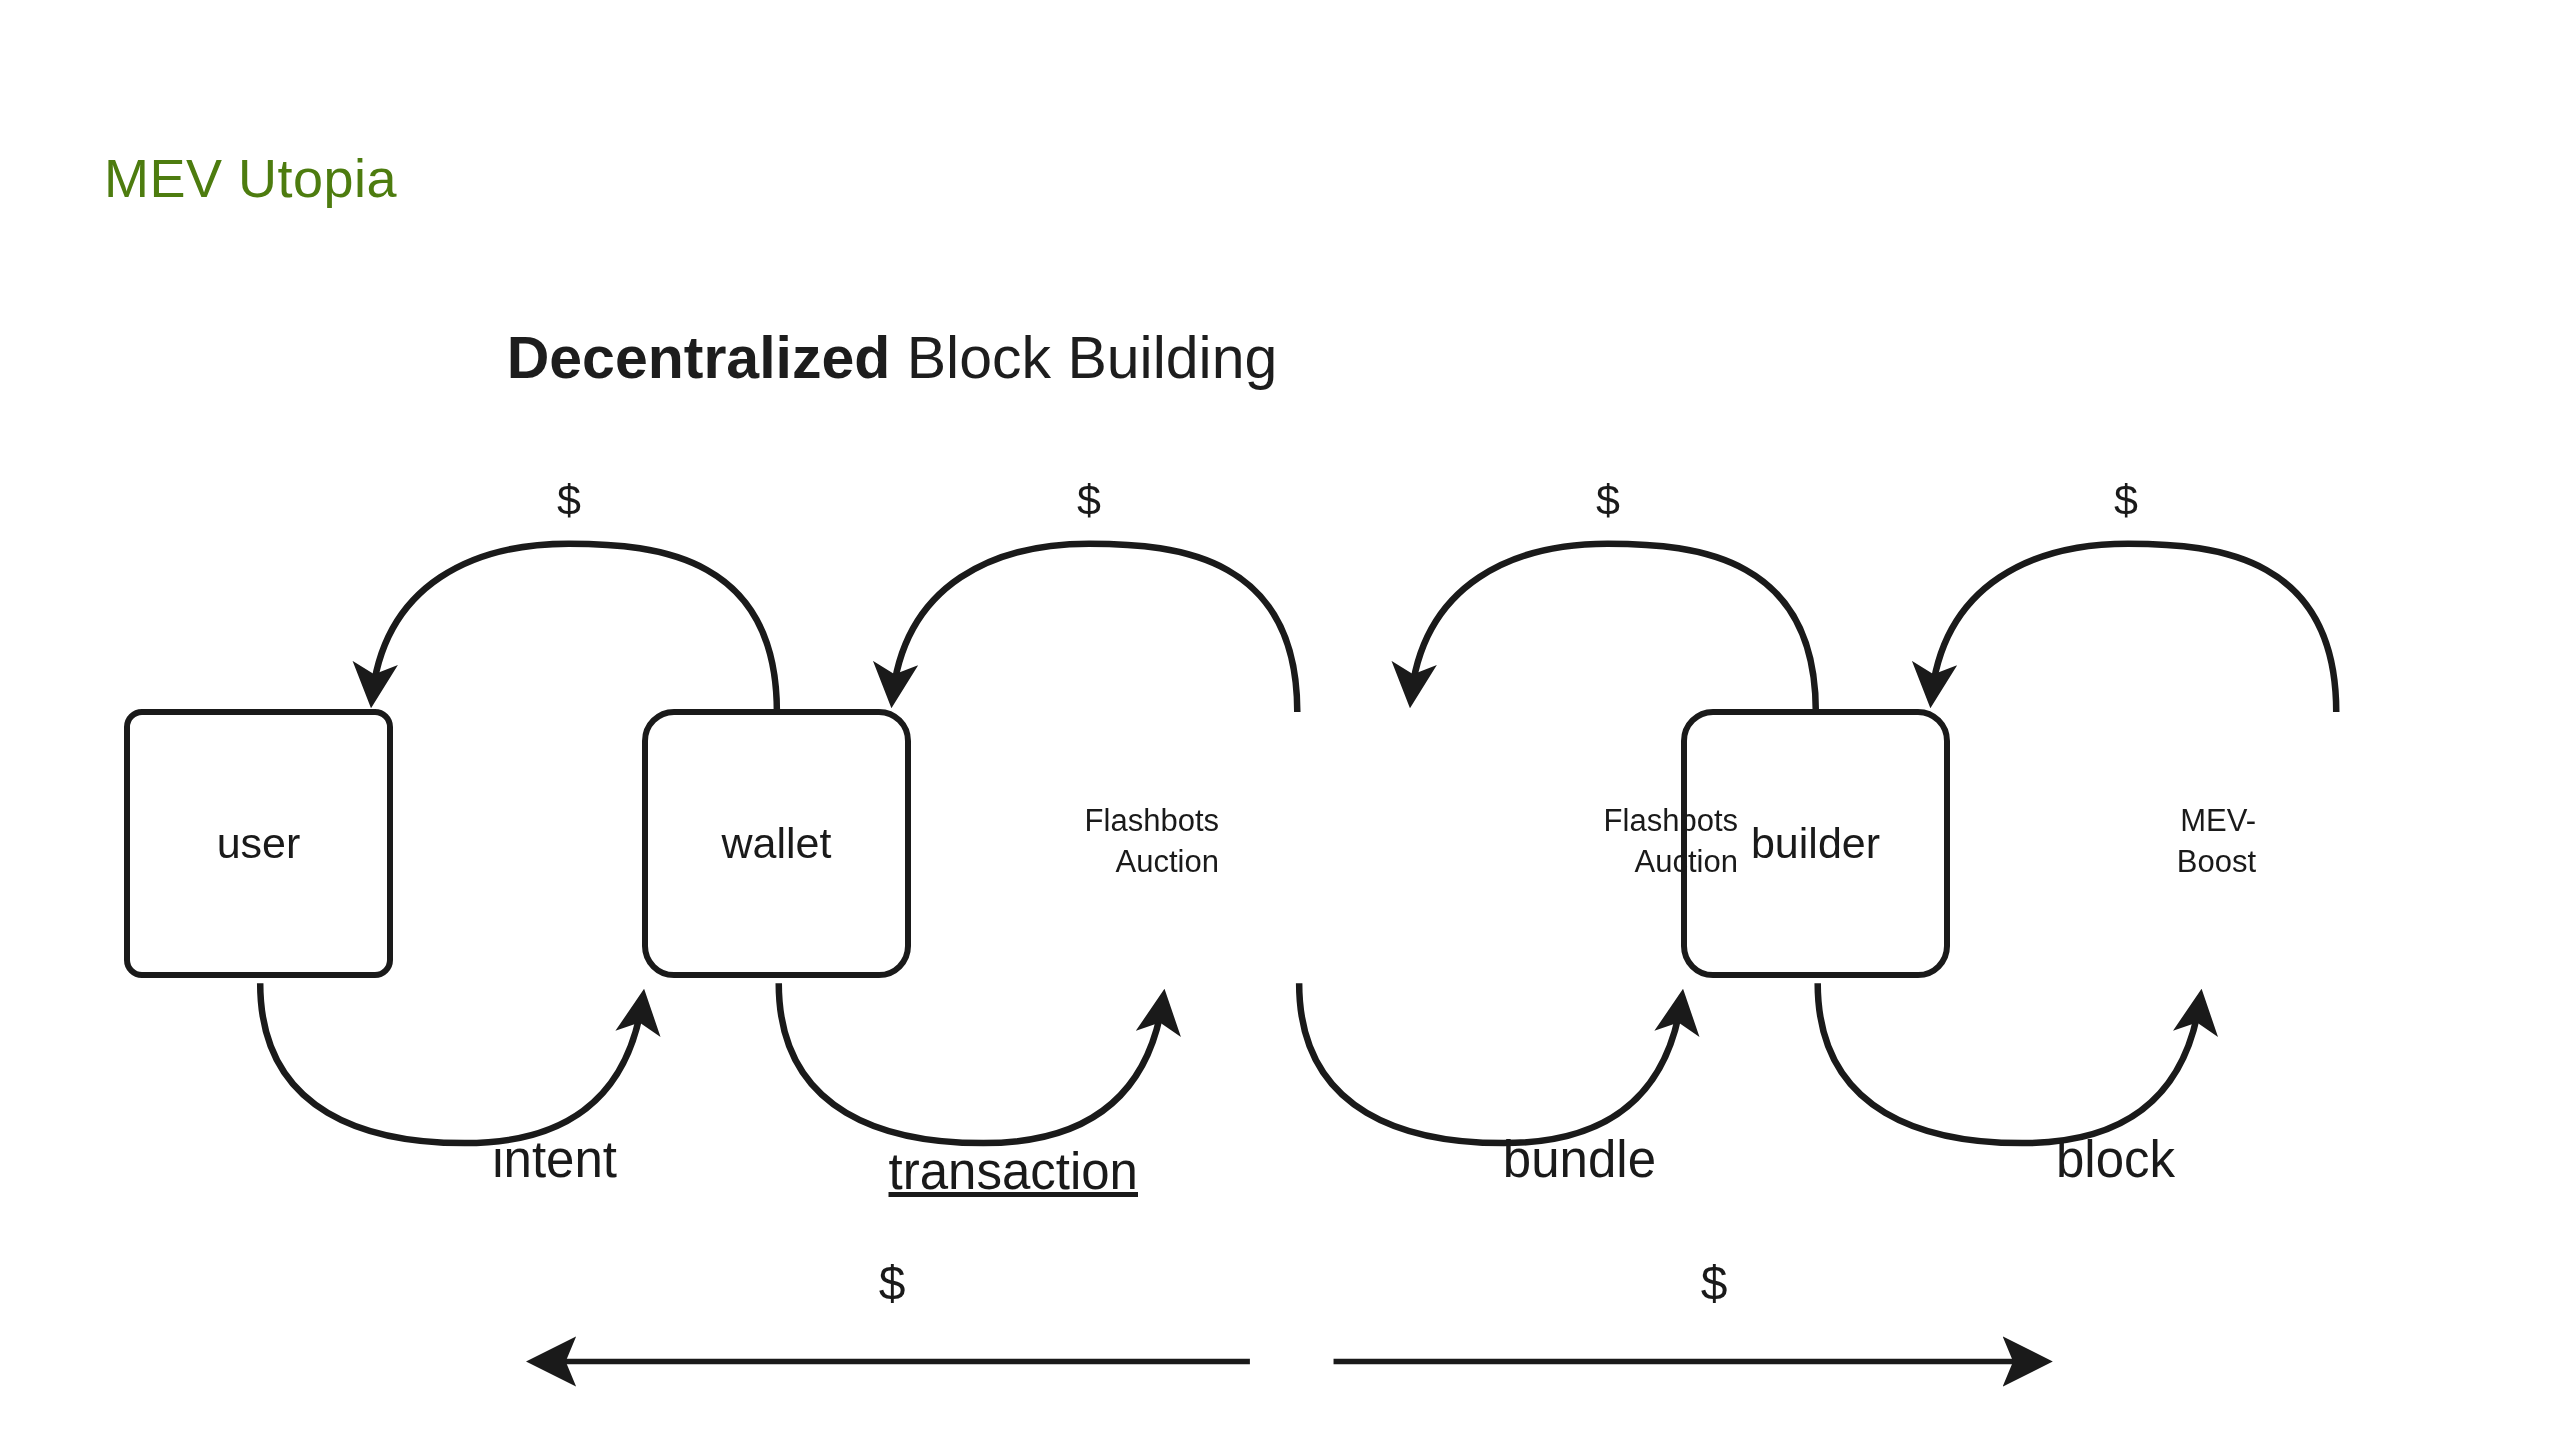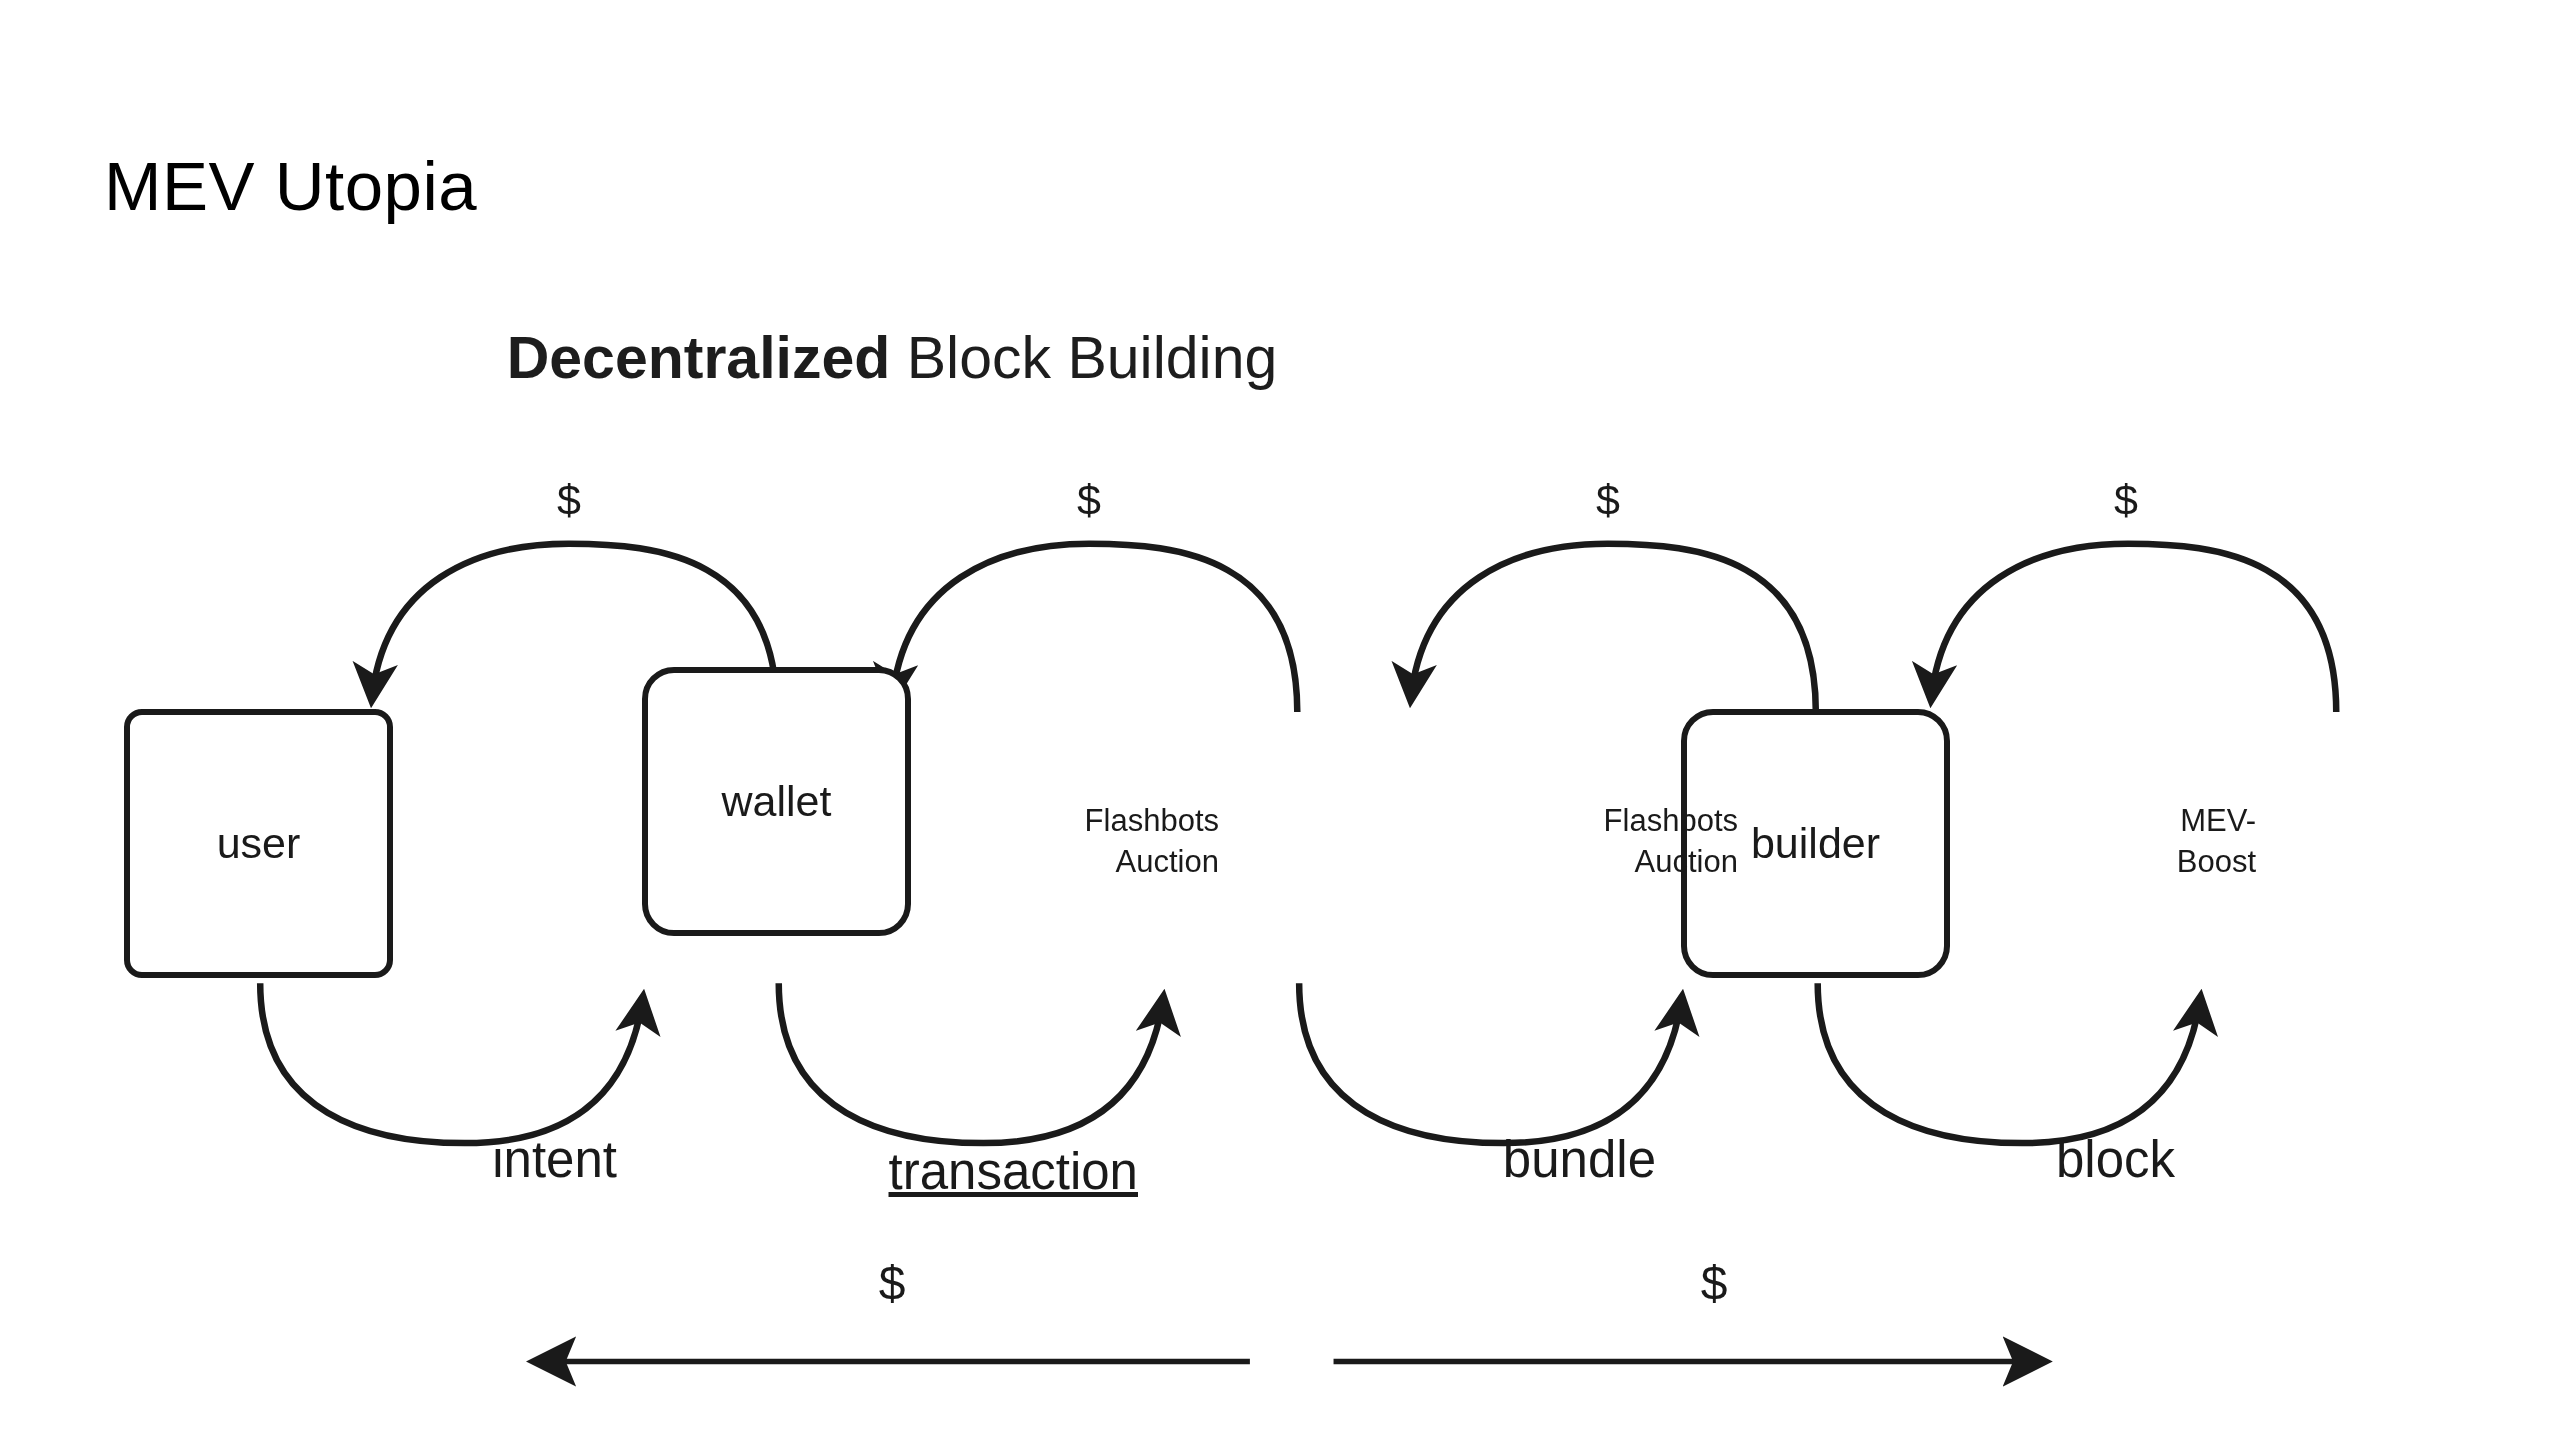--- a/index.html
+++ b/index.html
@@ -15,24 +15,24 @@
     position: relative;
     width: 2576px;
     height: 1448px;
     background: #ffffff;
     overflow: hidden;
   }
   #page-title {
     position: absolute;
     left: 104px;
     top: 147px;
-    font-size: 69px;
+    font-size: 54px;
     font-weight: 300;
     letter-spacing: 0.5px;
-    color: #000000;
+    color: #4d7c0f;
     white-space: nowrap;
   }
   #subtitle {
     position: absolute;
     left: 0;
     top: 324px;
     width: 1784px;
     text-align: center;
     font-size: 59px;
     font-weight: 400;
@@ -155,21 +155,21 @@
       <path d="M 1345 1465 L 575 1465" marker-end="url(#arrowHeadFlat)"></path>
     </g>
     <g stroke="#1a1a1a" stroke-width="6" fill="none">
       <path d="M 1435 1465 L 2200 1465" marker-end="url(#arrowHeadFlat)"></path>
     </g>
   </svg>
 
   <div class="node" style="left:124px; top:709px;border-radius:18px;">
     <span class="node-label">user</span>
   </div>
-  <div class="node" style="left:642px; top:667px;justify-content:center;">
+  <div class="node" style="left:642px; top:709px;justify-content:center;">
     <span class="node-label">wallet</span>
   </div>
   <div class="node" style="left:1681px; top:709px;">
     <span class="node-label">builder</span>
   </div>
 
   <div class="gap-label" style="left:959px; top:801px;">
     <div>Flashbots</div>
     <div>Auction</div>
   </div>

